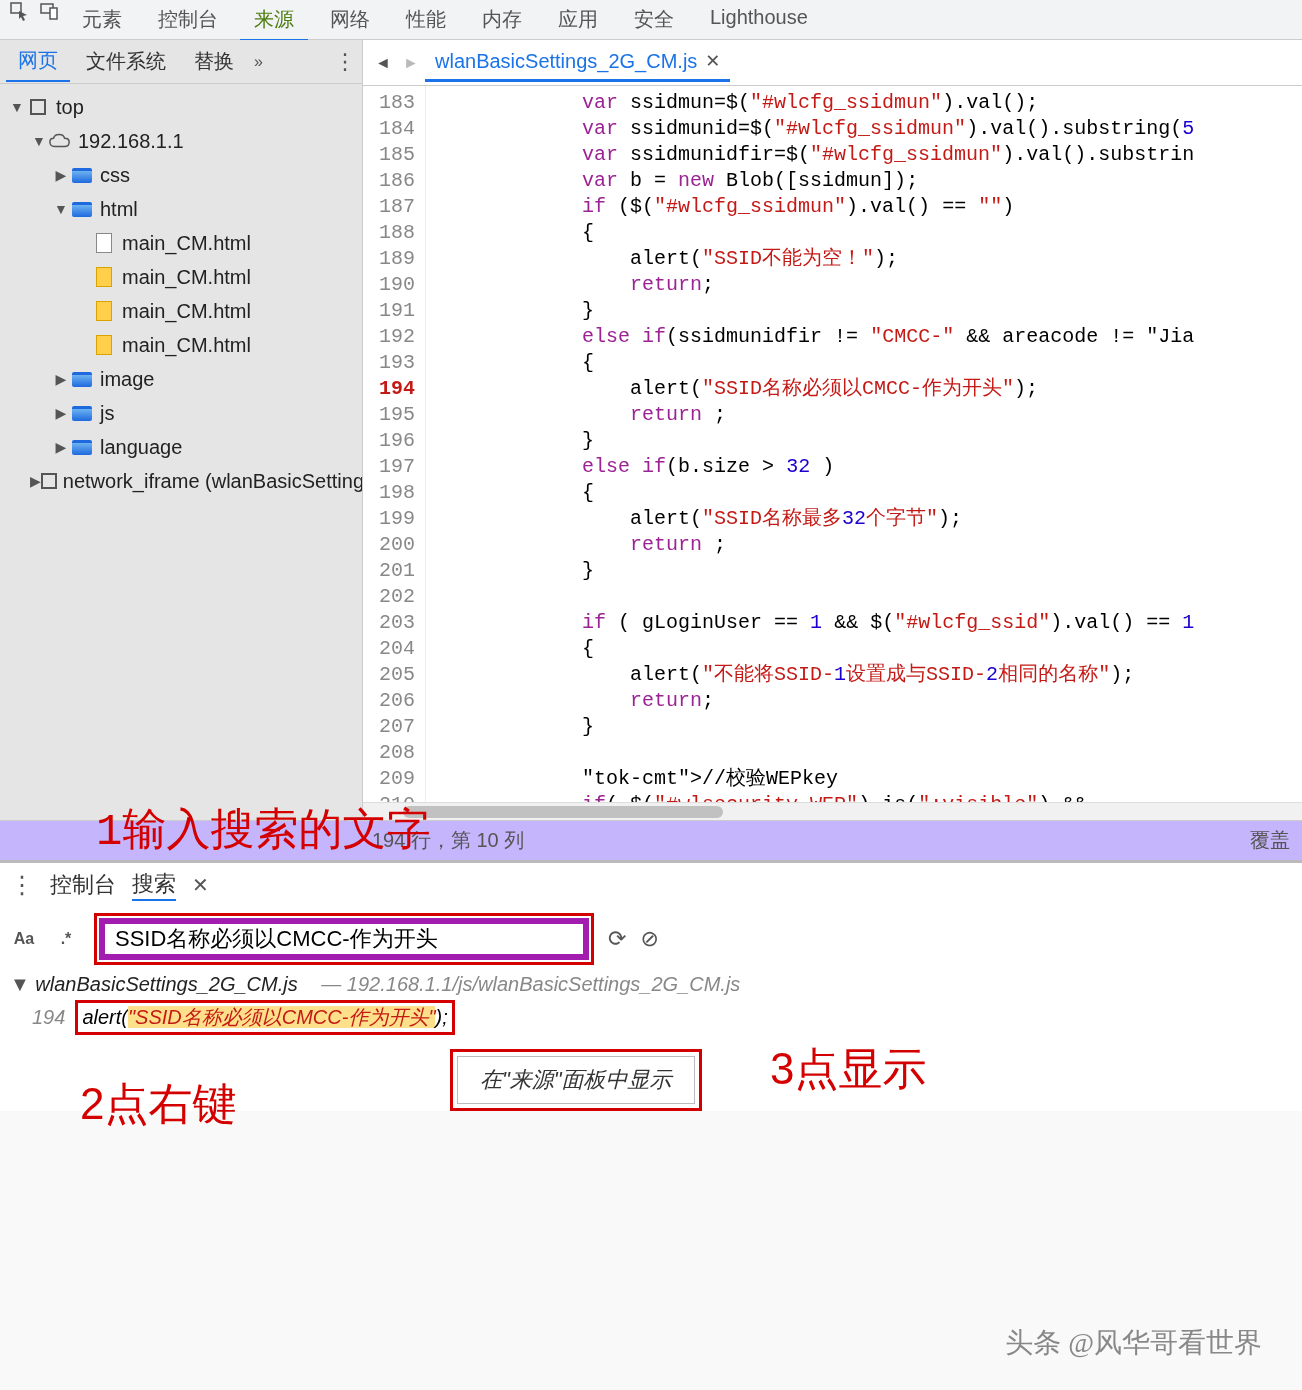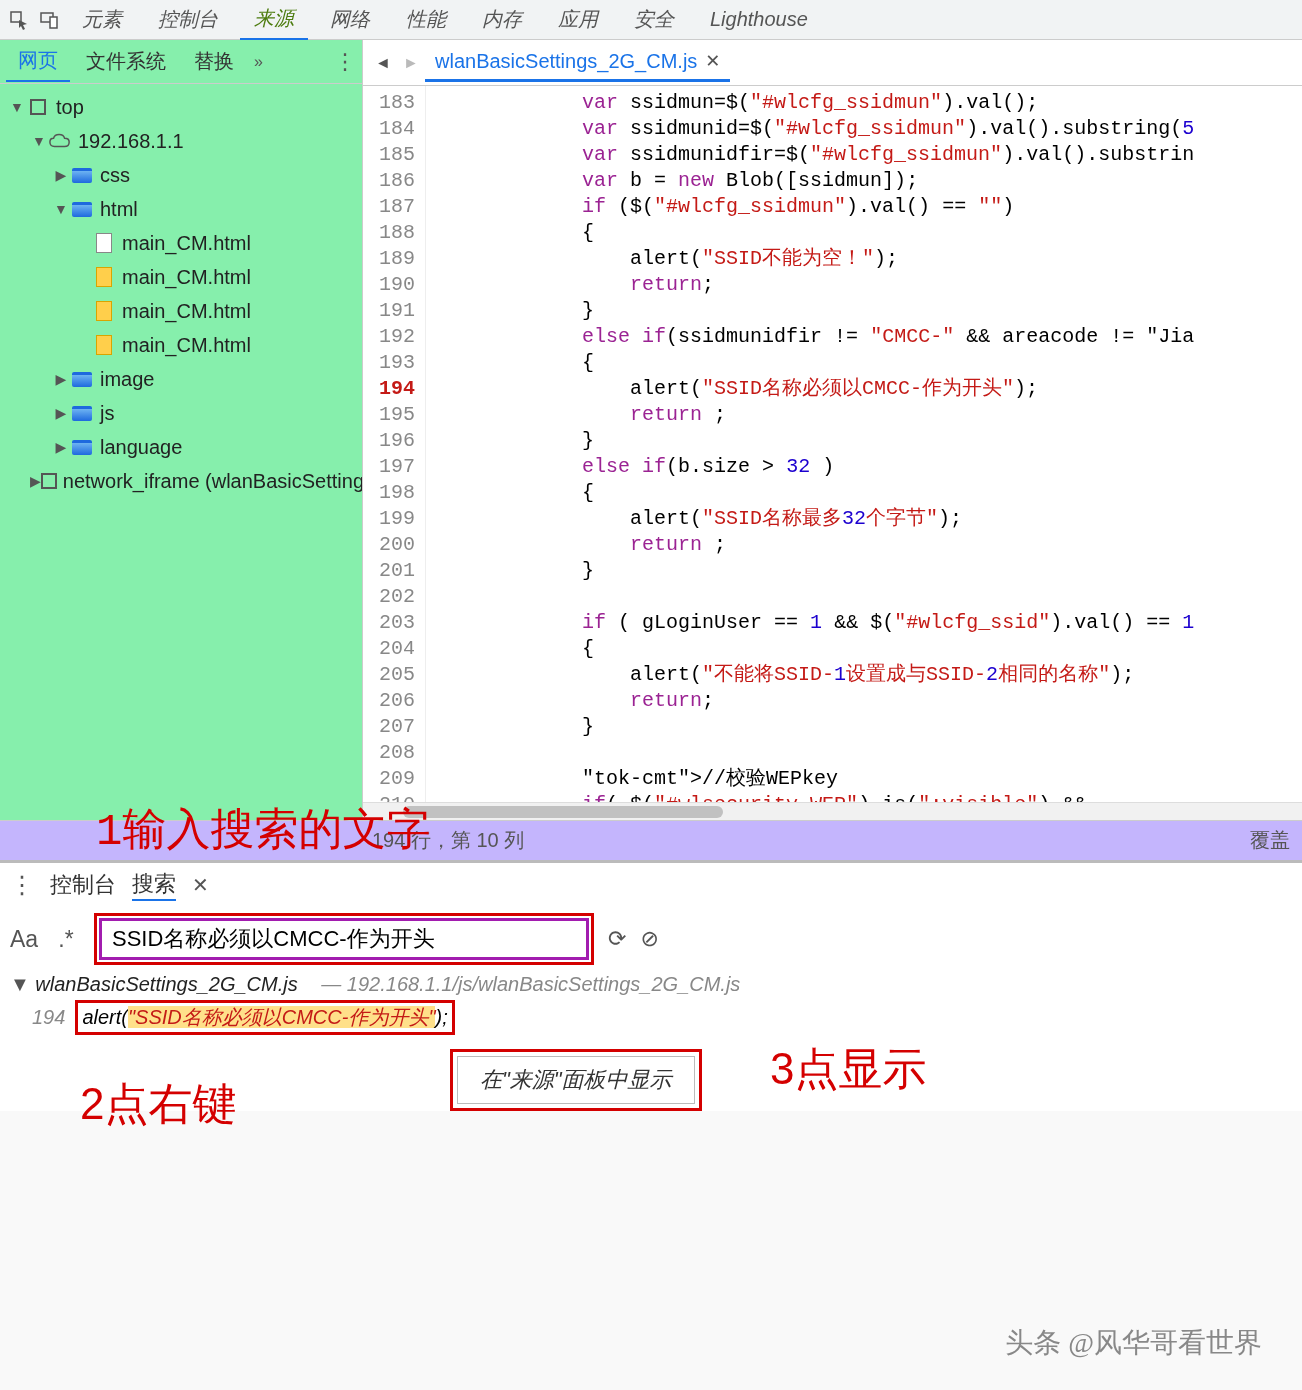--- a/index.html
+++ b/index.html
@@ -1,26 +1,26 @@
 <!DOCTYPE html>
 <html><head>
 <meta charset="utf-8">
 <style>
   * { box-sizing: border-box; margin: 0; padding: 0; }
   body { font-family: "Segoe UI", Tahoma, sans-serif; font-size: 16px; background: #f9f9f9; color: #333; width: 1302px; height: 1390px; overflow: hidden; position: relative; }
 
   
-  .top-toolbar { display: flex; align-items: center; height: 40px; padding: 0 8px; border-bottom: 1px solid #ccc; background: #f1f3f4; gap: 8px; font-style: italic; }
+  .top-toolbar { display: flex; align-items: flex-start; height: 40px; padding: 0 8px; border-bottom: 1px solid #ccc; background: #f1f3f4; gap: 8px; }
   .top-toolbar .icon { width: 22px; height: 22px; display:inline-flex; align-items:center; justify-content:center; color:#555;}
   .top-toolbar .tab { padding: 6px 14px; font-size: 20px; color: #555; cursor:pointer;}
   .top-toolbar .tab.active { color: #4d7c0f; border-bottom: 3px solid #1a73e8; }
 
   
   .main { display: flex; height: 780px; }
-  .left-pane { width: 363px; border-right: 1px solid #ccc; background: #86efac; display:flex; flex-direction:column;}
+  .left-pane { width: 363px; border-right: 1px solid #ccc; background: #e5e5e5; display:flex; flex-direction:column;}
   .right-pane { flex: 1; background: #fff; display:flex; flex-direction:column; overflow:hidden;}
 
   
   .subtabs { display:flex; align-items:center; height:44px; border-bottom:1px solid #ccc; padding:0 6px; gap:4px;}
   .subtab { font-size:20px; padding:6px 12px; color:#333; cursor:pointer;}
   .subtab.active { border-bottom: 2px solid #1a73e8; color:#1a73e8;}
   .subtabs .more { margin-left:4px; color:#555;}
   .subtabs .dots { margin-left:auto; font-size:22px; color:#555;}
 
   
@@ -63,23 +63,23 @@
 
   
   .drawer { border-top:3px solid #bbb; background:#fff;}
   .drawer-tabs { display:flex; align-items:center; padding:6px 10px; gap:16px; font-size:22px;}
   .drawer-tabs .dt { cursor:pointer; color:#333;}
   .drawer-tabs .dt.active { border-bottom:2px solid #1a73e8;}
   .drawer-tabs .dots { font-size:24px; color:#555;}
   .drawer-tabs .close { font-size:20px; color:#555;}
 
   .search-row { display:flex; align-items:center; padding:6px 10px; gap:14px;}
-  .search-row .sicon { font-size:23px; color:#555; width:28px; text-align:center;}
+  .search-row .sicon { font-size:16px; color:#555; width:28px; text-align:center;font-weight:bold;}
   .search-box-wrap { border:3px solid #d40000; padding:2px;}
-  .search-box { width:490px; height:42px; border:3px solid #a21caf; font-size:22px; padding:12px 10px; outline:none;}
+  .search-box { width:490px; height:42px; border:6px solid #a21caf; font-size:22px; padding:12px 10px; outline:none;}
   .search-row .ricon { font-size:22px; color:#555;}
 
   .result { padding:2px 10px 0 10px; font-size:20px;font-style:italic;}
   .result-file { color:#333; }
   .result-file .chev{color:#555;}
   .result-file .fname { color:#222;}
   .result-file .fpath { color:#888; margin-left:18px;}
   .result-line { display:flex; align-items:center; gap:10px; padding-left:22px; margin-top:4px;}
   .result-line .ln { color:#888;}
   .result-line .snippet-box { border:3px solid #d40000; padding:1px 4px;}

